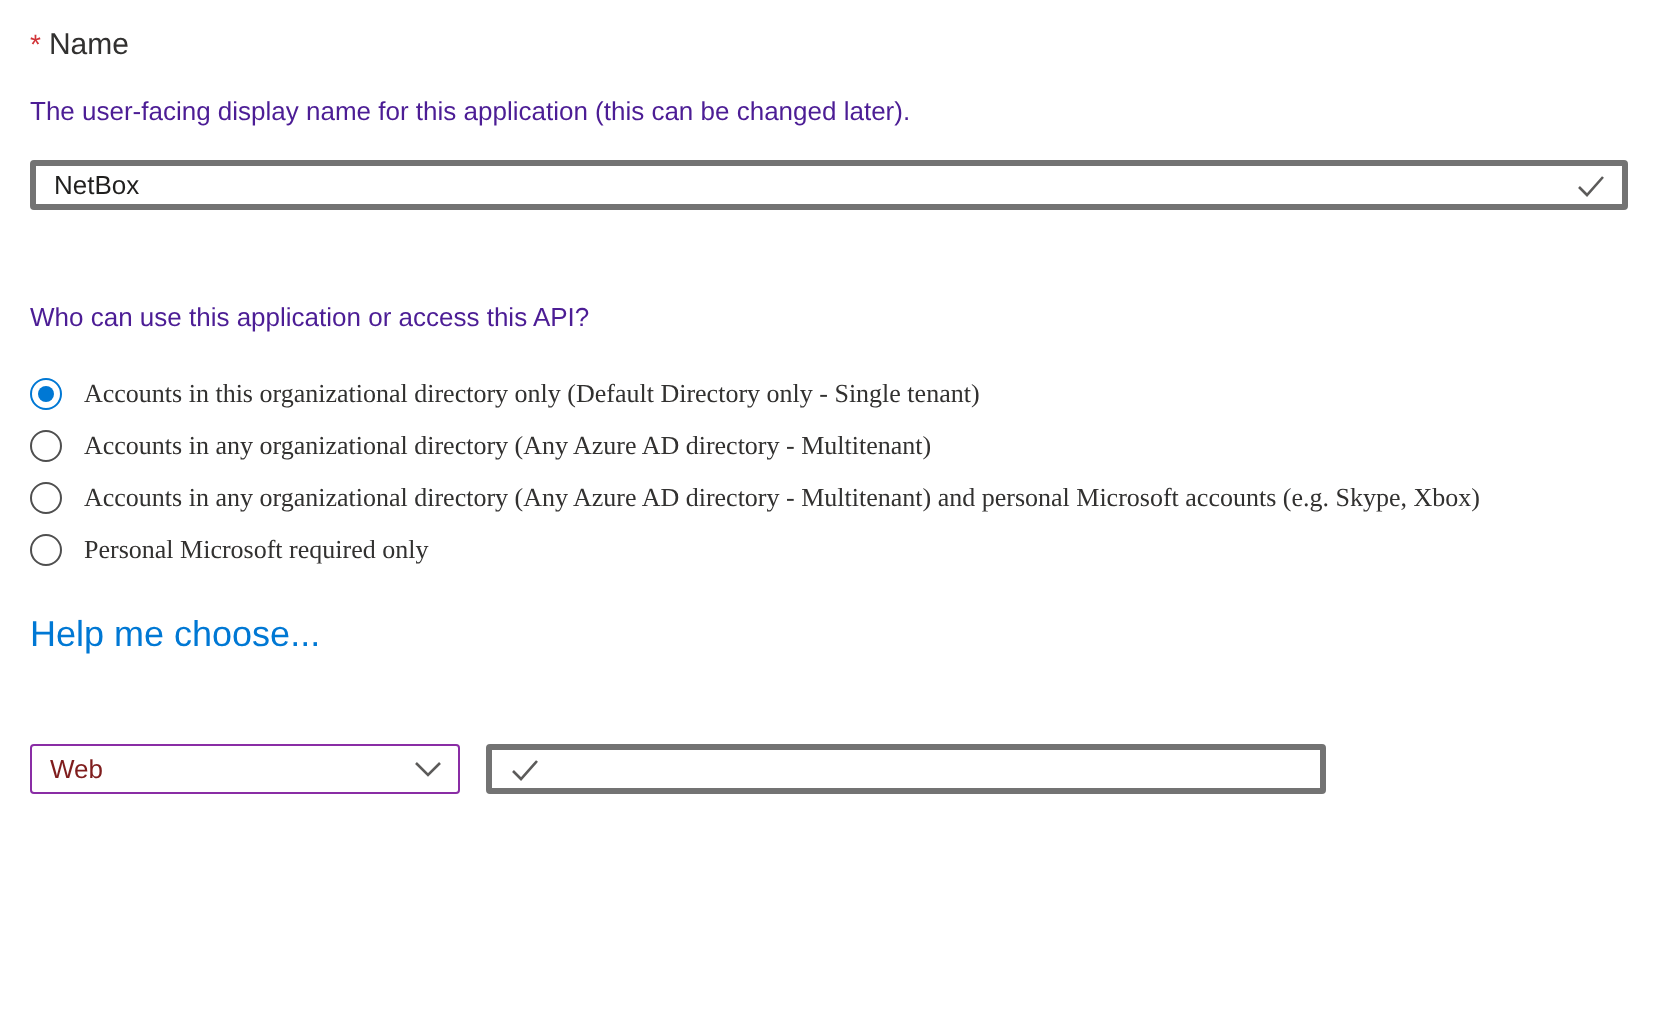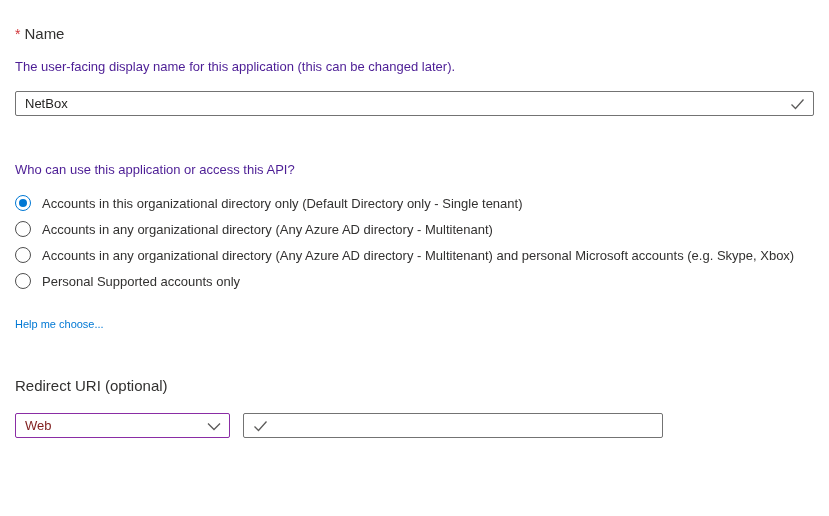--- a/index.html
+++ b/index.html
@@ -20,26 +20,26 @@
   }
   .required-marker { color: #d13438; margin-right: 4px; font-size: 14px; }
 
   .hint-text, .question-text, .para-text {
     font-size: 13px;
     color: #4c1d95;
     line-height: 19px;
   }
 
   
-  .name-label { margin-top: 14px; }
+  .name-label { margin-top: 2px; }
   .name-hint { margin-top: 13px; }
   .text-input {
     margin-top: 15px;
     height: 25px;
-    border: 1px solid #737373;
+    border: 3px solid #737373;
     border-radius: 2px;
     background: #fff;
     display: flex;
     align-items: center;
     padding: 0 8px 0 9px;
   }
   .text-input.full { width: 799px; }
   .input-value {
     flex: 1;
     font-size: 13px;
@@ -48,41 +48,42 @@
     overflow: hidden;
   }
   .valid-check { flex: 0 0 auto; display: flex; align-items: center; }
 
   
   .accounts-section { margin-top: 44px; }
   .question-text { margin-top: 4px; }
   .radio-group { margin-top: 11px; }
   .radio-row {
     display: flex;
-    align-items: center;
+    align-items: flex-end;
     height: 26px;
     cursor: pointer;
+    font-family: Liberation Serif, serif;
   }
   .radio-circle {
     width: 16px; height: 16px;
     border: 1.4px solid #4f4f4f;
     border-radius: 50%;
     flex: 0 0 auto;
     display: flex; align-items: center; justify-content: center;
     background: #fff;
   }
   .radio-row.checked .radio-circle { border-color: #0078d4; }
   .radio-dot { width: 8px; height: 8px; border-radius: 50%; background: transparent; }
   .radio-row.checked .radio-dot { background: #0078d4; }
   .radio-label { font-size: 13px; margin-left: 11px; white-space: nowrap; }
 
   .help-link {
     display: inline-block;
     margin-top: 24px;
-    font-size: 11px;
+    font-size: 18px;
     color: #0078d4;
     text-decoration: none;
     cursor: pointer;
   }
 
   
   .redirect-section { margin-top: 44px; }
   .redirect-para { margin-top: 14px; max-width: 800px; }
   .uri-row { margin-top: 17px; display: flex; align-items: center; }
   .select-box {
@@ -136,29 +137,28 @@
       <div class="radio-row">
         <span class="radio-circle">
             <span class="radio-dot"></span>
           </span>
         <span class="radio-label">Accounts in any organizational directory (Any Azure AD directory - Multitenant) and personal Microsoft accounts (e.g. Skype, Xbox)</span>
       </div>
       <div class="radio-row">
         <span class="radio-circle">
             <span class="radio-dot"></span>
           </span>
-        <span class="radio-label">Personal Supported accounts only</span>
+        <span class="radio-label">Personal Microsoft required only</span>
       </div>
     </div>
 
     <a class="help-link">Help me choose...</a>
   </div>
 
   <div class="redirect-section">
-    <div class="section-title">Redirect URI (optional)</div>
 
     <div class="uri-row">
       <div class="select-box">
         <span class="select-value">Web</span>
         <span>
           <svg width="14" height="9" viewBox="0 0 14 9">
               <polyline points="1,1.5 7,7.5 13,1.5" fill="none" stroke="#5c5b5a" stroke-width="1.3"></polyline>
             </svg>
         </span>
       </div>

